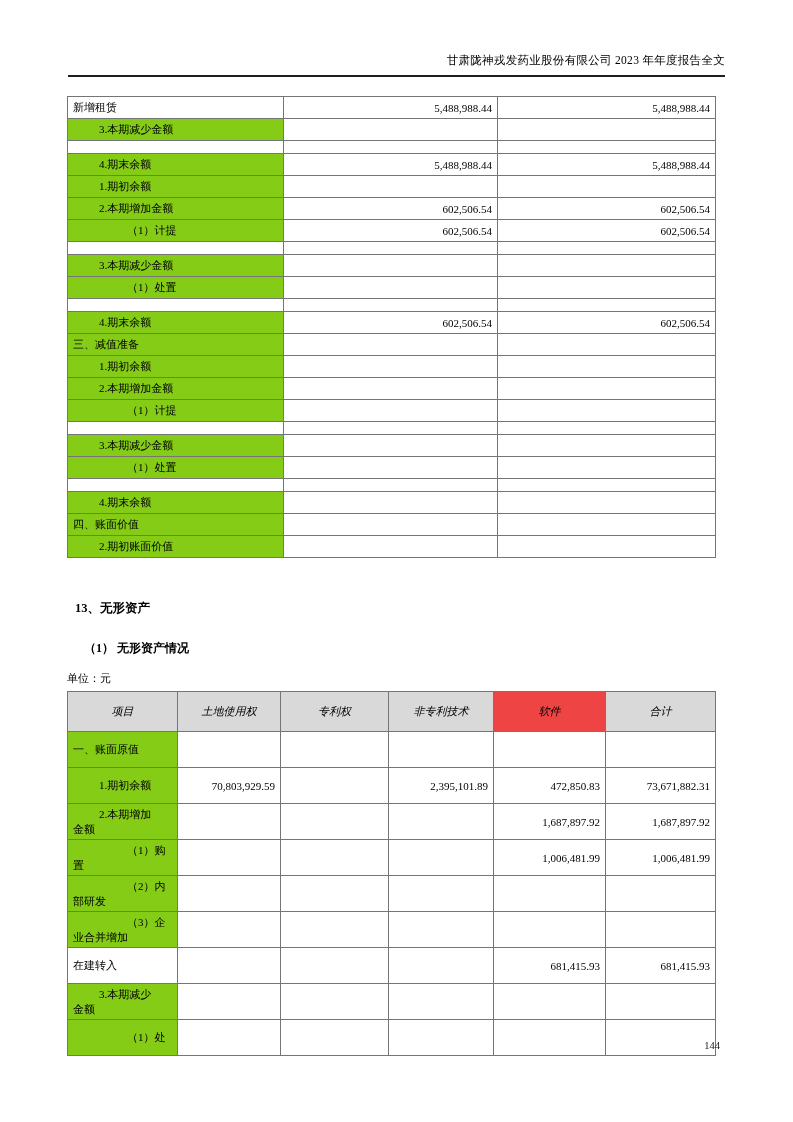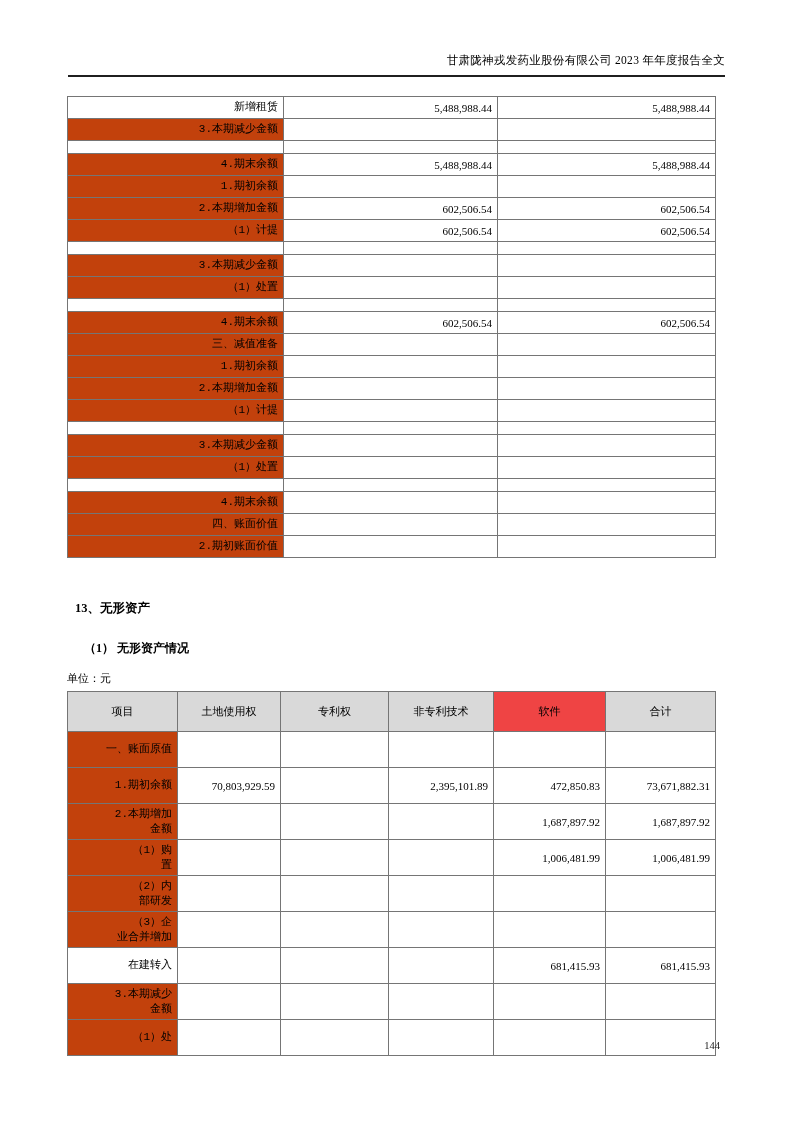--- a/index.html
+++ b/index.html
@@ -11,33 +11,33 @@
     position:absolute; top:53px; left:68px; right:68px;
     text-align:right; font-size:11.5px; letter-spacing:0.3px;
   }
   .header-rule {
     position:absolute; top:75px; left:68px; right:68px; height:2px; background:#1f1f1f;
   }
   .content { position:absolute; top:96px; left:67px; width:648px; }
 
   table { border-collapse:collapse; table-layout:fixed; width:648px; font-size:11px; }
   td, th { border:1px solid #757575; padding:0 5px; overflow:hidden; vertical-align:middle; }
-  .gray { background:#c2410c; }
-  .lab  { text-align:right; white-space:pre-line; line-height:15px;font-family:Liberation Mono, monospace; }
+  .gray { background:#84cc16; }
+  .lab  { text-align:left; white-space:pre-line; line-height:15px; }
   .num  { text-align:right; }
   .i0 { text-indent:0; }
   .i1 { text-indent:26px; }
   .i2 { text-indent:54px; }
 
   
   #table1 tr.r { height:22px; }
   #table1 tr.s { height:13px; }
 
   
-  #table2 thead tr { height:40px; }
+  #table2 thead tr { height:40px;font-style:italic; }
   #table2 tr.single { height:36px; }
   #table2 tr.double { height:36px; }
   #table2 th { font-weight:normal; text-align:center; background:#d9d9d9; }
   #table2 thead th:nth-child(5) { background:#ef4444; }
 
   .section-title {
     font-size:12.5px; font-weight:bold; margin:42px 0 0 8px; line-height:17px;
   }
   .subsection-title {
     font-size:12px; font-weight:bold; margin:23px 0 0 17px; line-height:16px;

